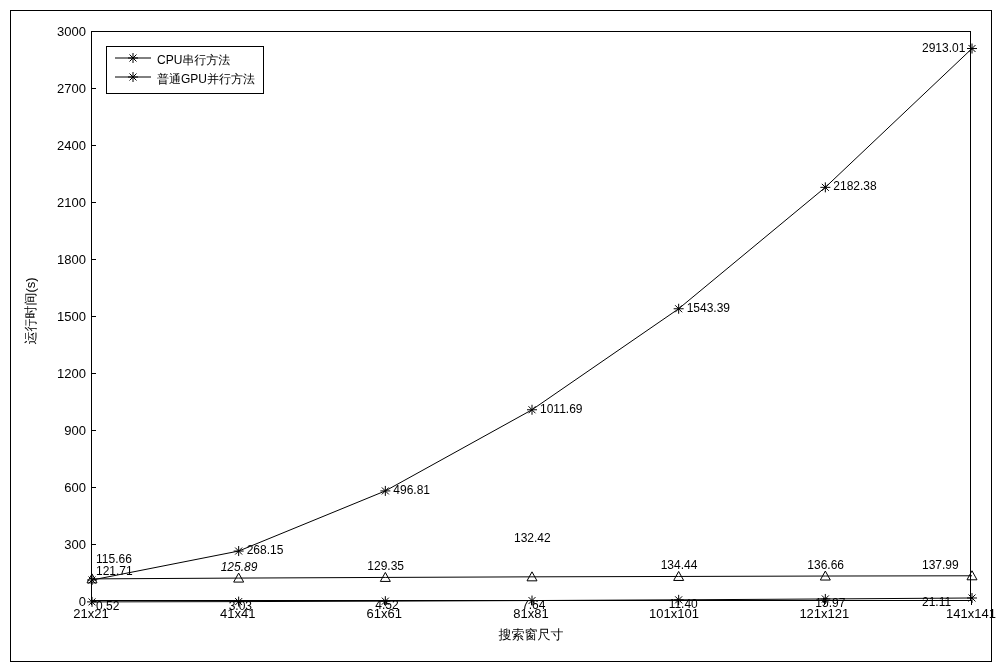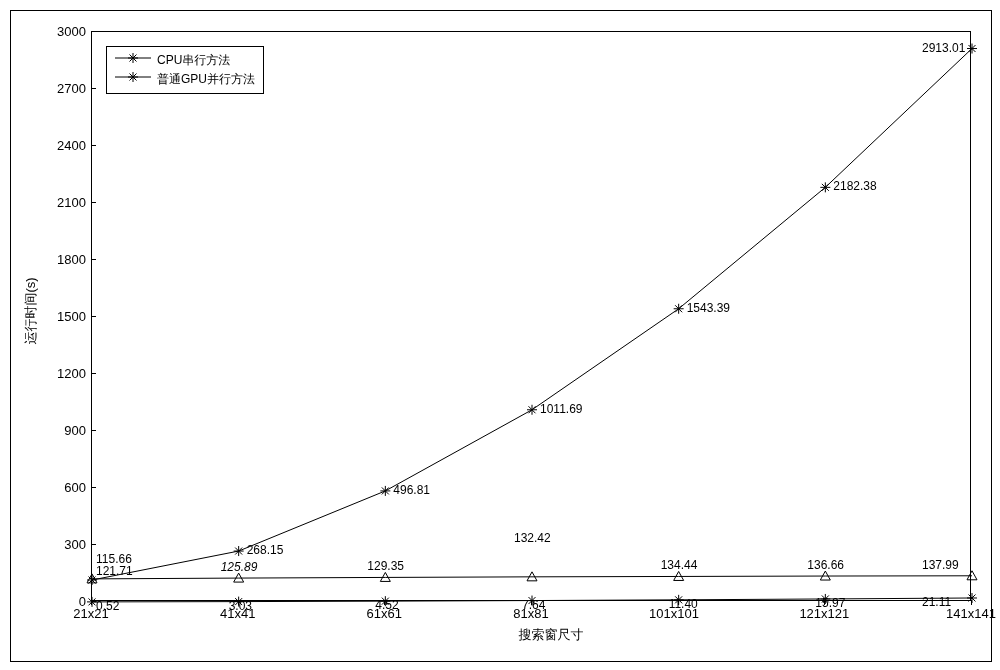--- a/index.html
+++ b/index.html
@@ -65,21 +65,20 @@
     transform: translate(-50%, -50%) rotate(-90deg);
     font-size: 13px;
     white-space: nowrap;
   }
   .x-label {
     position: absolute;
     left: 520px;
     top: 615px;
     transform: translateX(-50%);
     font-size: 13px;
-    margin-left: 20px;
   }
   svg.curves {
     position: absolute;
     left: 0;
     top: 0;
     width: 880px;
     height: 570px;
     overflow: visible;
   }
   .data-label {

